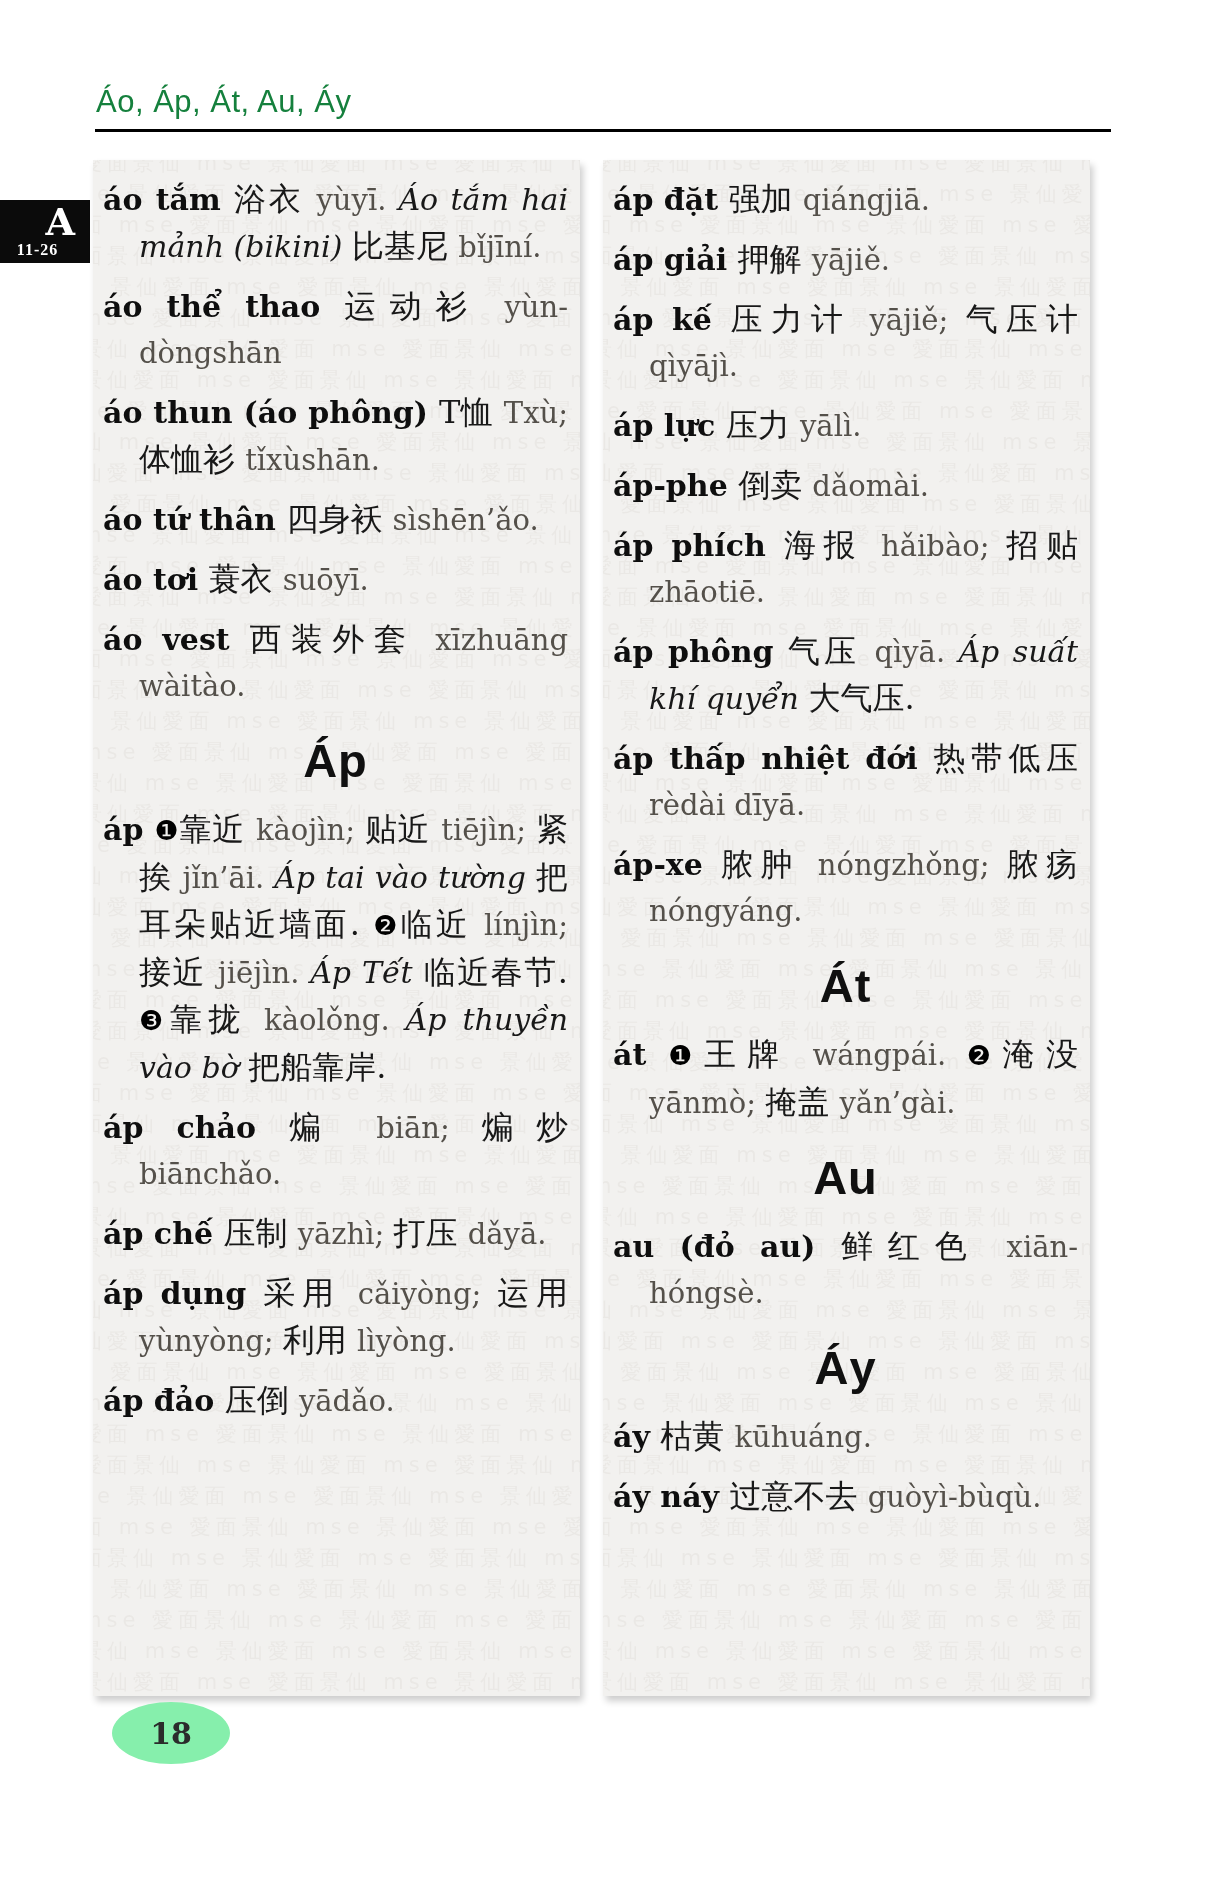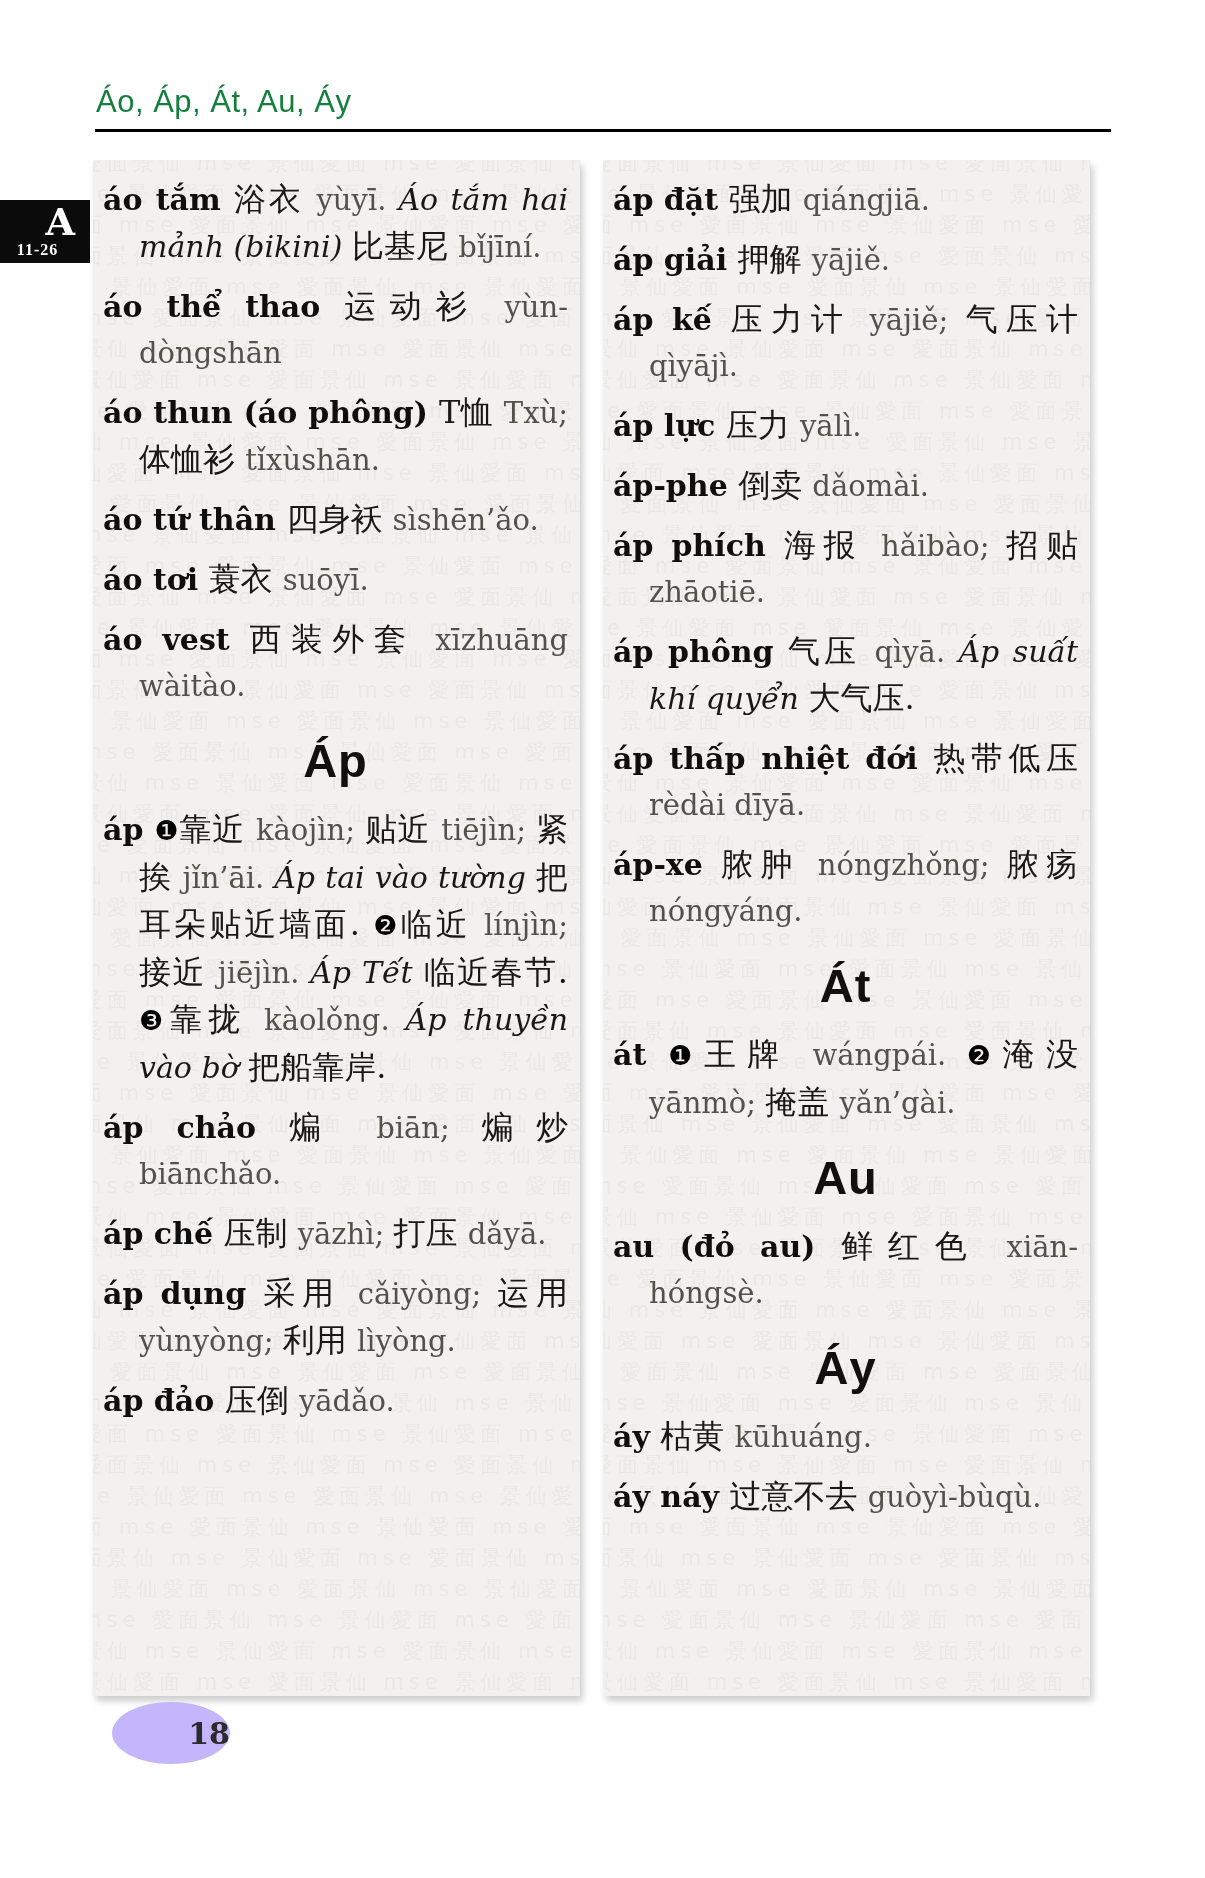--- a/index.html
+++ b/index.html
@@ -49,22 +49,22 @@
   .run-py{color:#54504a;font-size:29px;}
   .run-it{font-style:italic;color:#181818;}
   .run-num{font-family:"DejaVu Sans",sans-serif;font-size:27px;color:#000;}
   .section-head{
     text-align:center;margin:24px 0 18px;
     font-family:"Liberation Sans","DejaVu Sans",sans-serif;
     font-weight:bold;font-size:47px;color:#101010;letter-spacing:1px;
   }
   .page-num{
     position:absolute;left:112px;top:1702px;width:118px;height:62px;
-    background:#c4b5fd;border-radius:50%;
-    display:flex;align-items:center;justify-content:flex-end;
+    background:#86efac;border-radius:50%;
+    display:flex;align-items:center;justify-content:center;
     font-family:"DejaVu Serif",serif;font-weight:bold;font-size:30px;color:#2b2b2b;
   }
 </style>
 </head>
 <body>
 
 <div class="page-header">Áo, Áp, Át, Au, Áy</div>
 <div class="header-rule"></div>
 
 <div class="thumb-tab">

